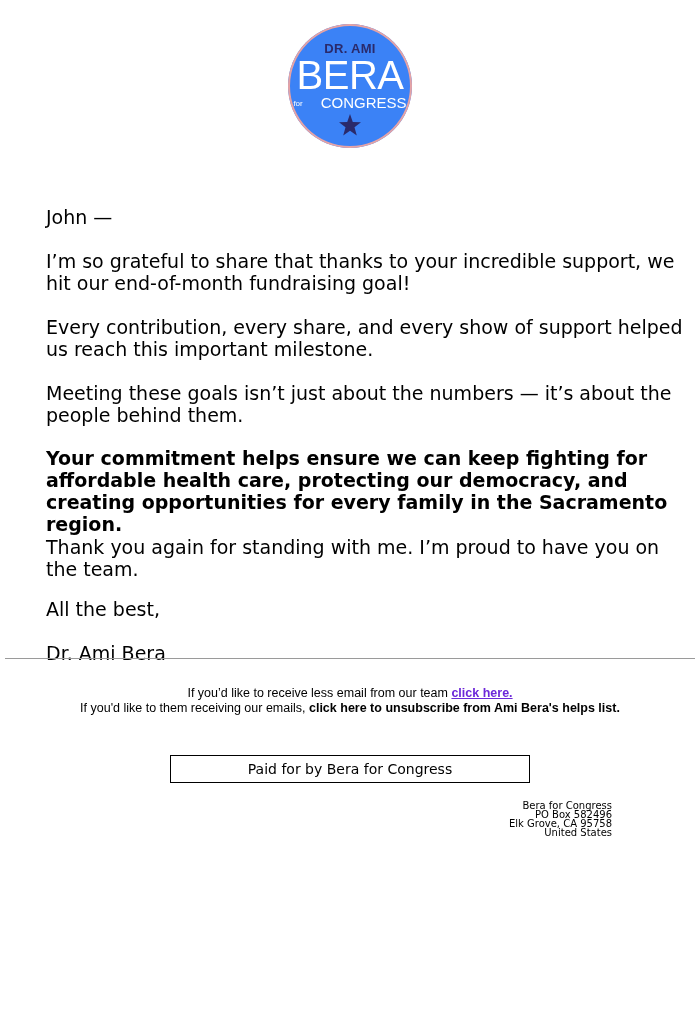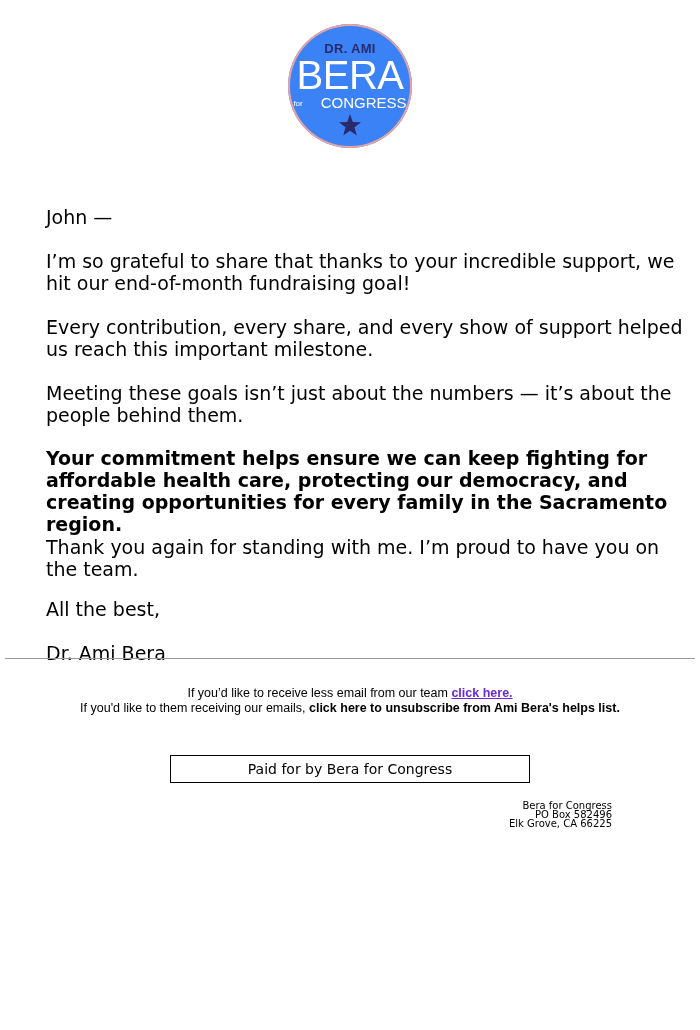--- a/index.html
+++ b/index.html
@@ -171,16 +171,17 @@
     <div><span>If you'd like to them receiving our emails, </span><a class="footer-bold-link">click here to unsubscribe from Ami Bera's helps list.</a></div>
   </div>
 
   <div class="paid-box">
     <span>Paid for by Bera for Congress</span>
   </div>
 
   <div class="address">
     <div>Bera for Congress</div>
     <div>PO Box 582496</div>
-    <div>Elk Grove, CA 66225</div>
+    <div>Elk Grove, CA 95758</div>
+    <div>United States</div>
   </div>
 
 </div>
 
 </body></html>

